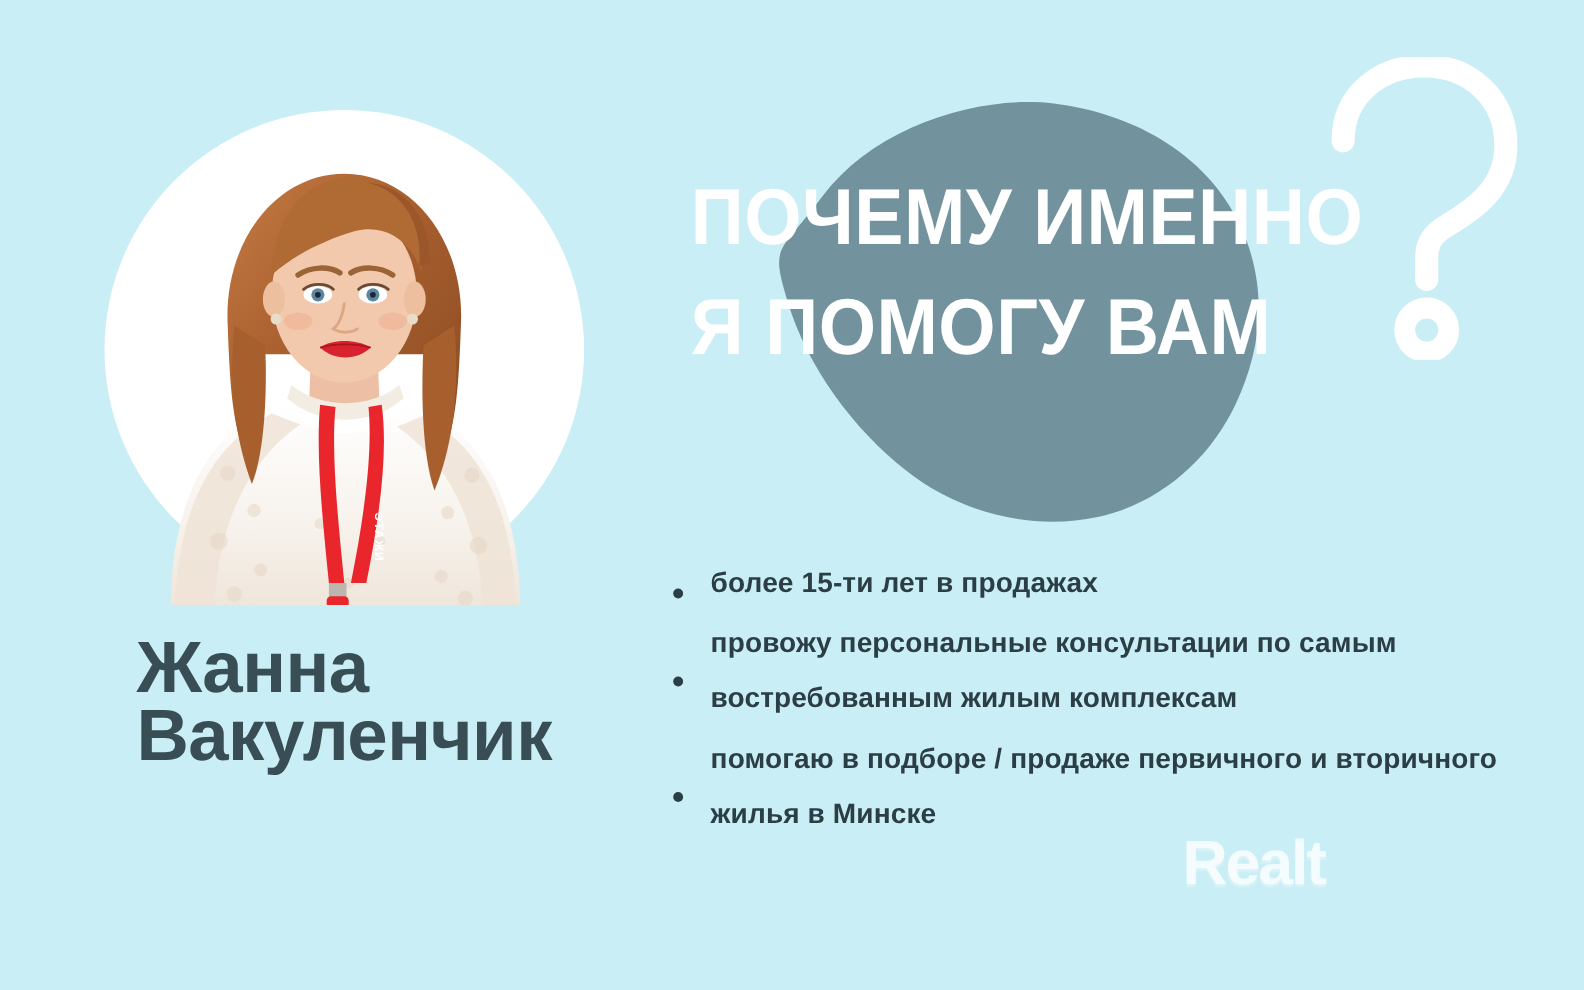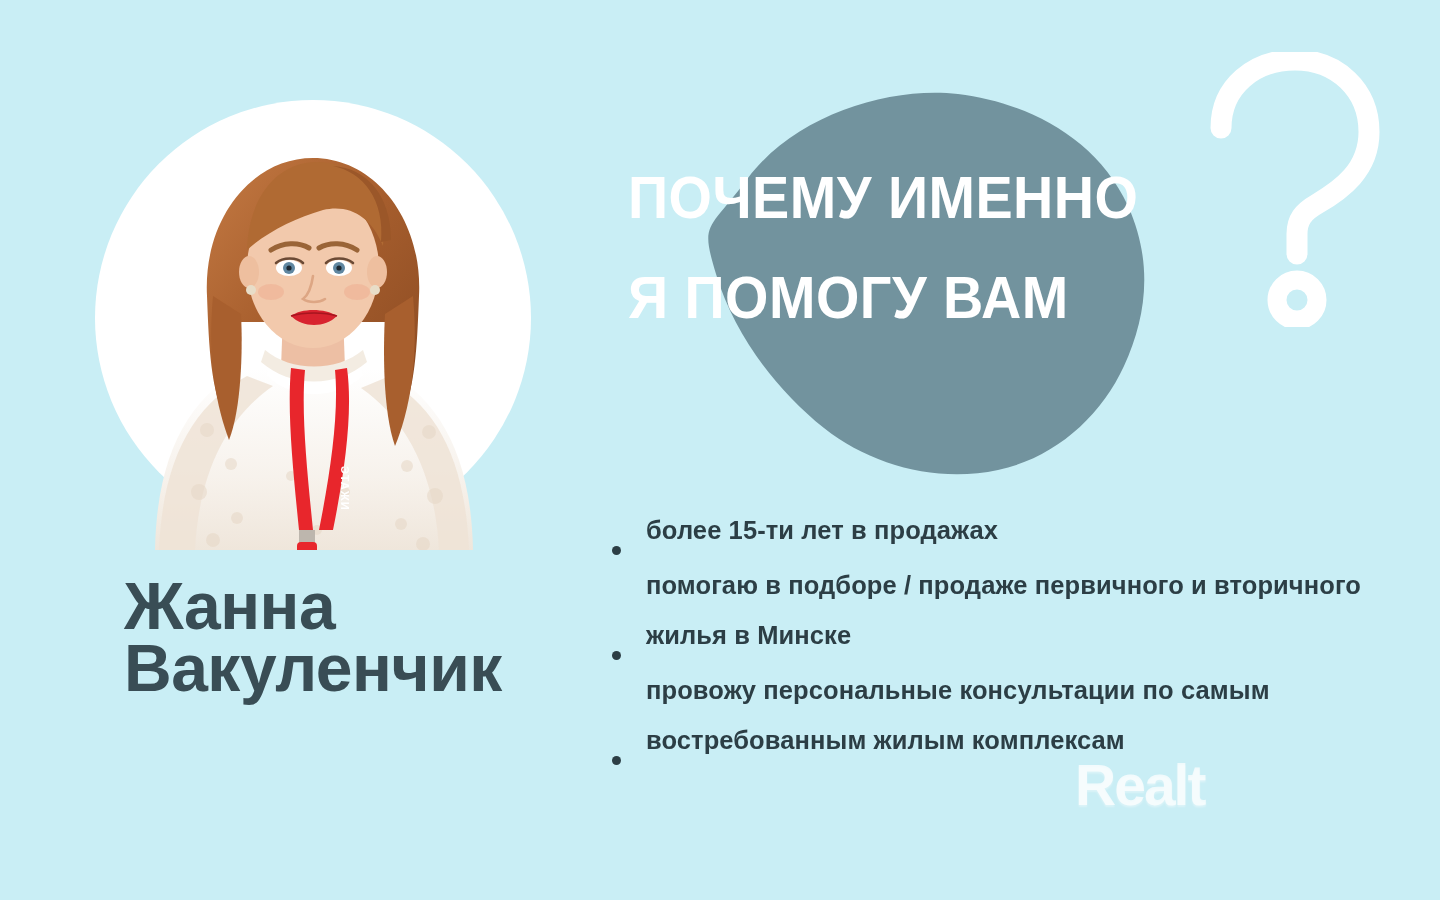--- a/index.html
+++ b/index.html
@@ -30,35 +30,35 @@
     font-size:66px;line-height:62px;font-weight:700;
     letter-spacing:-0.5px;
     margin-left:26px;
   }
   .name-line{display:block;white-space:nowrap;}
 
   
   .headline{
     position:absolute;left:628px;top:148px;width:700px;
     color:#ffffff;font-weight:700;
-    font-size:60px;line-height:100px;letter-spacing:0.5px;
+    font-size:72px;line-height:100px;letter-spacing:0.5px;
   }
   .hl-line{display:block;white-space:nowrap;
     transform:scaleX(0.93);transform-origin:left center;}
 
   
   .qmark{position:absolute;left:1205px;top:52px;width:175px;height:275px;}
 
   
   .bullets{
     position:absolute;left:612px;top:505px;width:810px;
     color:#2c3e45;
   }
   .bullet-row{
-    display:flex;align-items:flex-end;
+    display:flex;align-items:center;
     margin-bottom:5px;
   }
   .bullet-dot{
     flex:0 0 auto;width:9px;height:9px;border-radius:50%;
     background:#2c3e45;margin-top:18px;margin-right:25px;
   }
   .bullet-text{
     flex:1 1 auto;
     font-size:25.5px;line-height:50px;font-weight:700;
     letter-spacing:0.1px;
@@ -213,25 +213,25 @@
     </svg>
   </div>
 
   <div class="bullets">
     <div class="bullet-row">
       <span class="bullet-dot"></span>
       <span class="bullet-text">более 15-ти лет в продажах</span>
     </div>
     <div class="bullet-row">
       <span class="bullet-dot"></span>
-      <span class="bullet-text">помогаю в подборе / продаже первичного и вторичного жилья в Минске</span>
+      <span class="bullet-text">провожу персональные консультации по самым востребованным жилым комплексам</span>
     </div>
     <div class="bullet-row">
       <span class="bullet-dot"></span>
-      <span class="bullet-text">провожу персональные консультации по самым востребованным жилым комплексам</span>
+      <span class="bullet-text">помогаю в подборе / продаже первичного и вторичного жилья в Минске</span>
     </div>
   </div>
 
   <div class="watermark">
     <span>Re</span><span class="wm-light">alt</span>
   </div>
 
 </div>
 
 </body></html>

